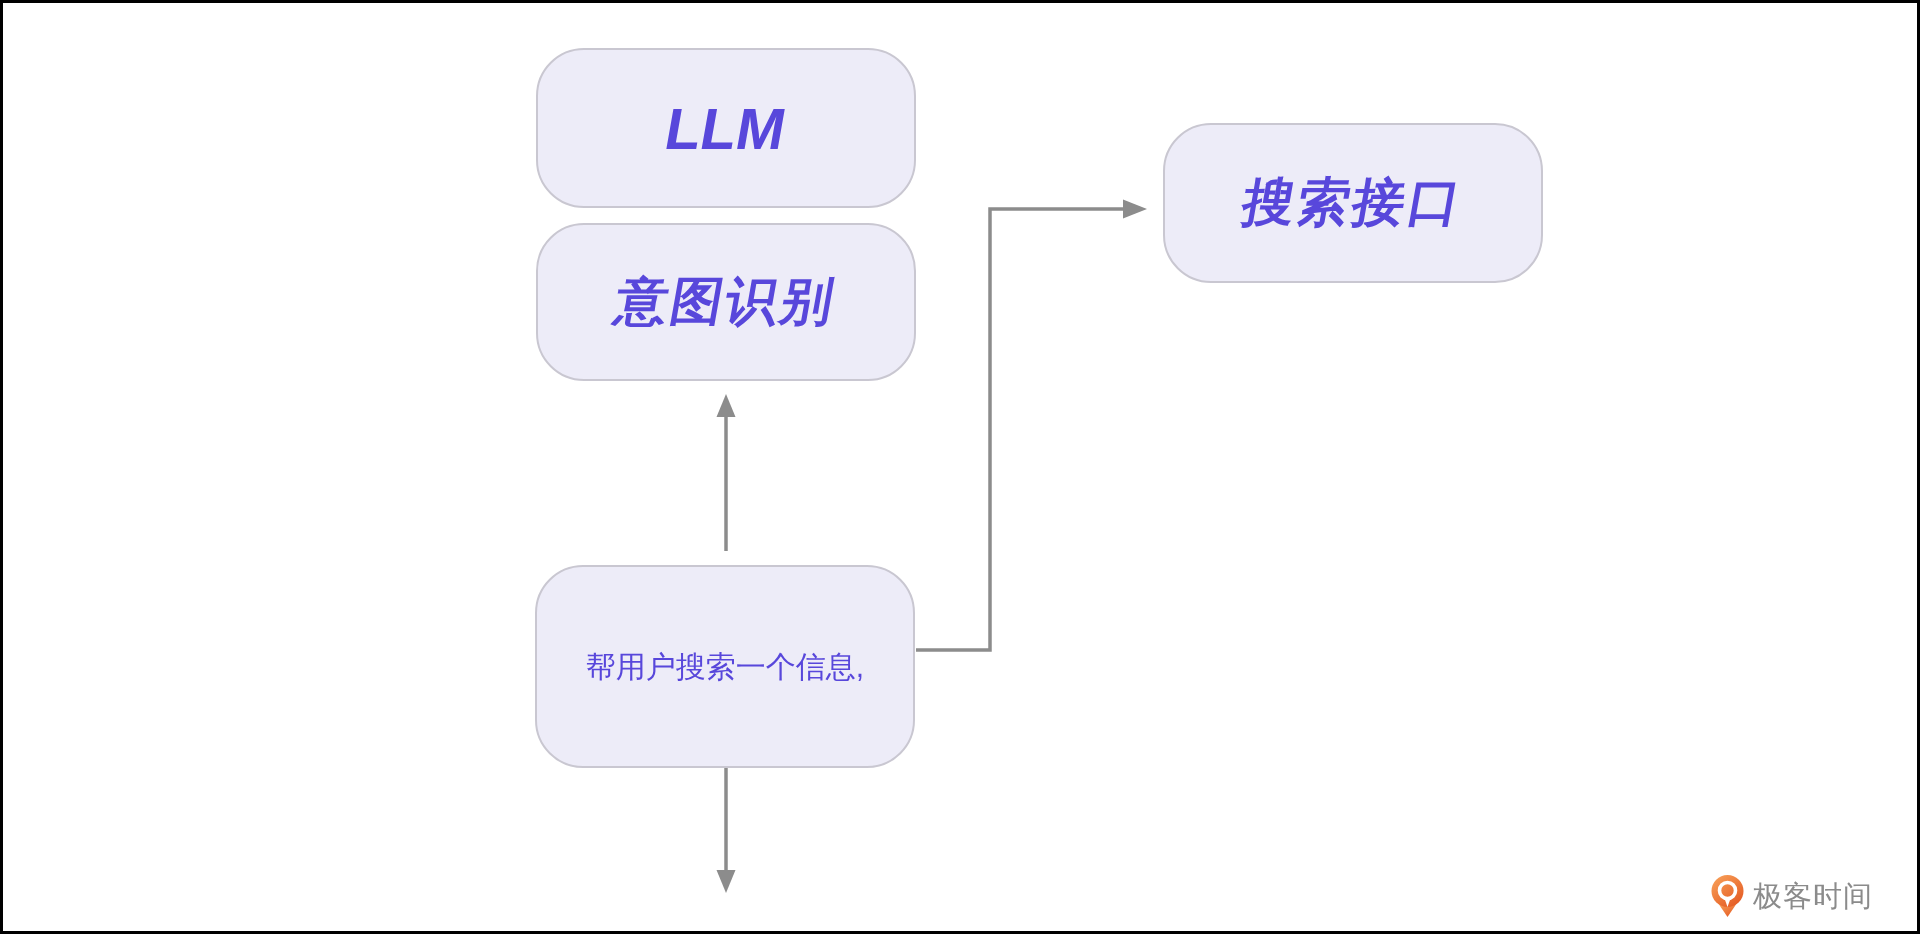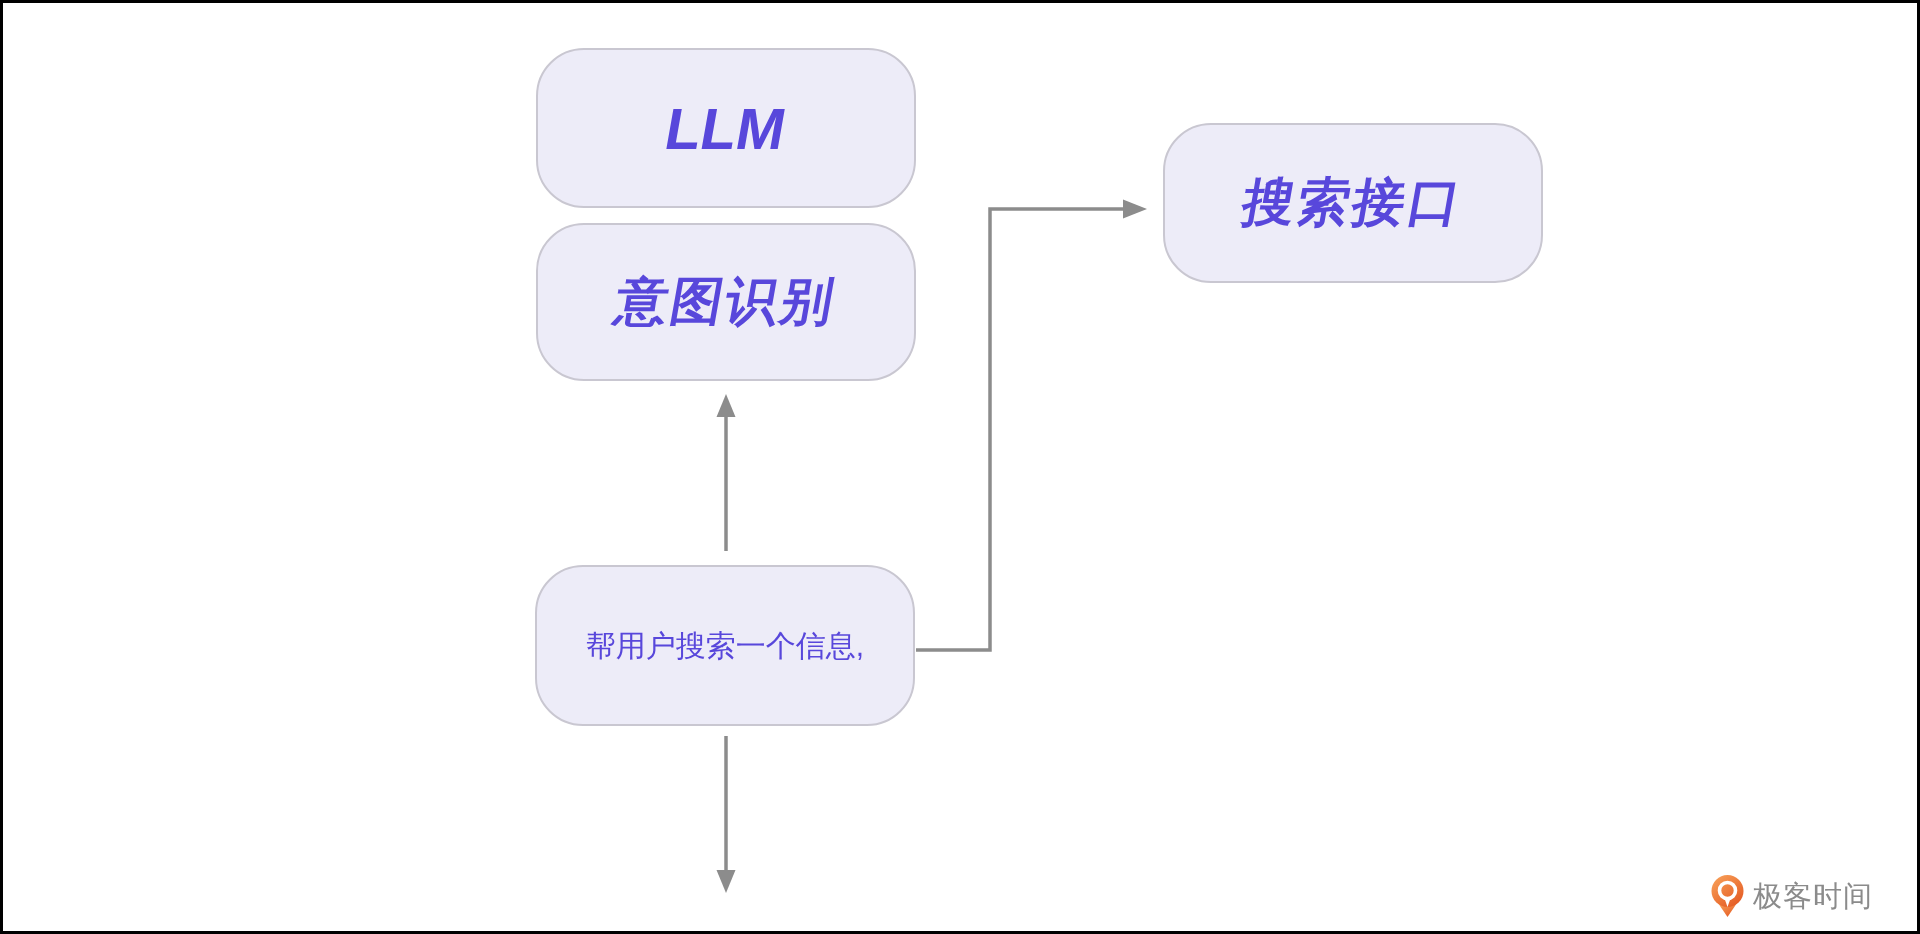--- a/index.html
+++ b/index.html
@@ -48,21 +48,21 @@
   }
   #node-intent {
     left: 533px; top: 220px; width: 380px; height: 158px;
     font-size: 52px; letter-spacing: 3px;
   }
   #node-search-api {
     left: 1160px; top: 120px; width: 380px; height: 160px;
     font-size: 52px; letter-spacing: 3px;
   }
   #node-query {
-    left: 532px; top: 562px; width: 380px; height: 161px;
+    left: 532px; top: 562px; width: 380px; height: 203px;
     font-size: 30px; line-height: 48px; text-align: center;
   }
   .logo {
     position: absolute;
     right: 44px;
     bottom: 13px;
     display: flex;
     align-items: center;
     gap: 9px;
   }

